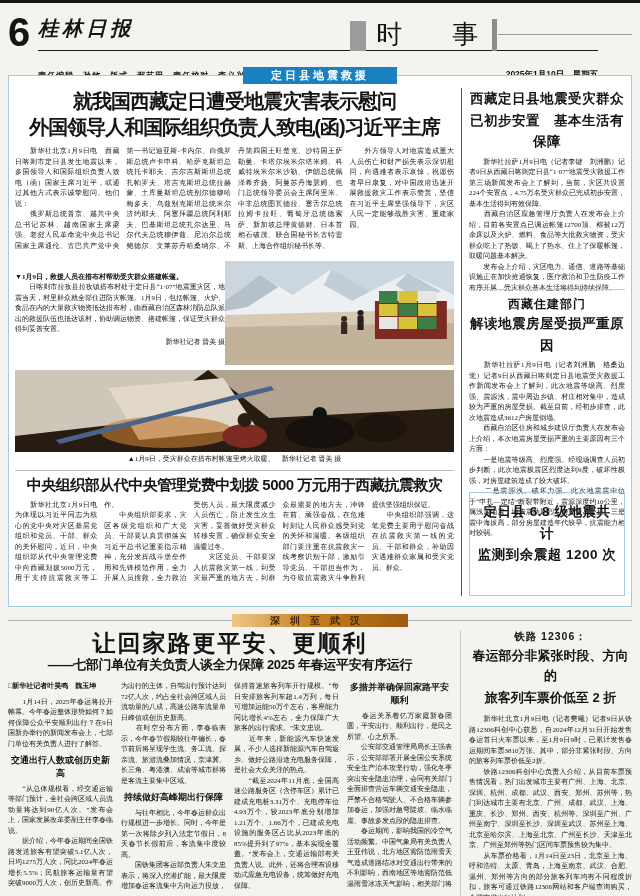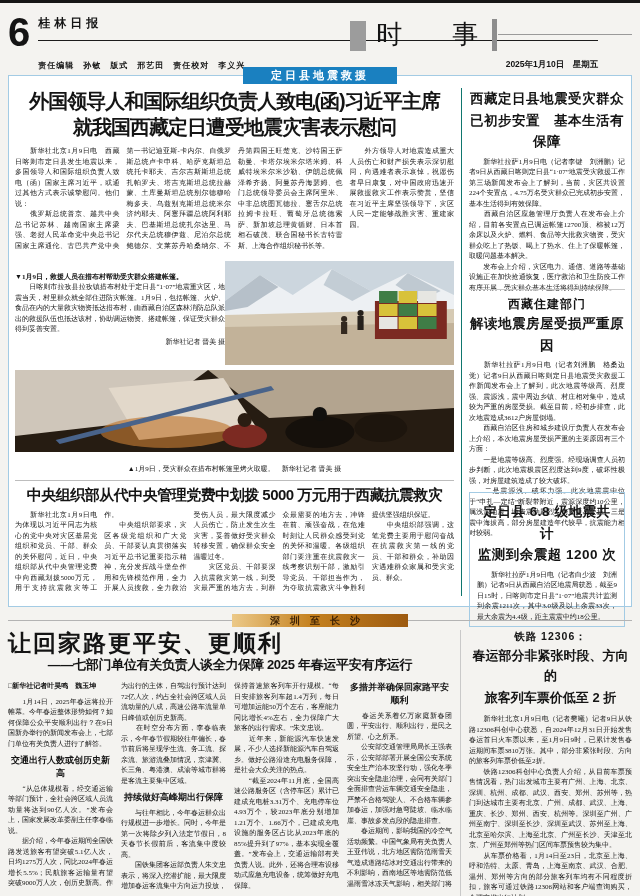--- a/index.html
+++ b/index.html
@@ -5,21 +5,21 @@
   *{margin:0;padding:0;box-sizing:border-box}
   html,body{width:640px;height:896px;overflow:hidden;background:#f4f3f0}
   body{font-family:"Liberation Serif","DejaVu Serif",serif;color:#141414}
   .topstrip{height:3px;background:#161616}
   .page{padding:2px 8px 0}
 
   
   .header{display:flex;align-items:flex-start;height:50px;margin-top:8px}
   .pagenum{font-family:"Liberation Sans",sans-serif;font-weight:900;font-size:40px;line-height:.95}
   .mast{width:300px;margin-left:8px;margin-top:2px}
-  .mast-name{font-family:"Liberation Serif",serif;font-weight:700;font-size:12px;letter-spacing:4px;white-space:nowrap}
+  .mast-name{font-family:"Liberation Serif",serif;font-style:italic;font-weight:700;font-size:20px;letter-spacing:4px;white-space:nowrap}
   .mast-rule{border-top:1.5px solid #1c1c1c;margin-top:8px;display:flex;justify-content:space-between;align-items:center;padding-top:18px;width:560px}
   .credits{font-family:"Liberation Sans",sans-serif;font-weight:700;font-size:8px;letter-spacing:1px;white-space:nowrap}
   .dateline{font-family:"Liberation Sans",sans-serif;font-weight:700;font-size:8.5px;white-space:nowrap}
   .grayblock{width:16px;height:30px;background:#9c9c9c;margin:8px 10px 0 12px;flex:none}
   .section-name{font-family:"Liberation Sans",sans-serif;font-weight:400;font-size:26px;letter-spacing:12px;margin-top:4px;white-space:nowrap}
   .tail{position:relative;flex:1;height:44px}
   .vbar{position:absolute;left:2px;top:6px;width:5px;height:32px;background:#8d8d8d}
   .hline{position:absolute;left:8px;right:0;top:21px;border-top:1px solid #9a9a9a}
 
   
@@ -34,41 +34,41 @@
   .tiny{font-size:7px;line-height:1.5;text-align:justify;white-space:pre-line}
   .main-body{margin-top:6px;columns:4;column-gap:7px;height:110px;overflow:hidden}
   .photo-row{display:flex;margin-top:5px;height:104px}
   .cap-col{width:210px}
   .cap-lead{font-weight:700}
   .cap-credit{text-align:right;white-space:nowrap;margin-top:2px;font-size:7px}
   .photo{background:#dfe3e6;overflow:hidden}
   .photo1{flex:1;height:104px}
   .photo2{margin-top:5px;height:82px}
   .photo svg{display:block;width:100%;height:100%}
-  .cap2{text-align:center;font-size:7px;margin-top:12px}
+  .cap2{text-align:center;font-size:7px;margin-top:2px}
   .left-divider{border-top:1px solid #bdbdbd;margin:6px 0 5px}
   .h2-central{font-family:"Liberation Sans",sans-serif;font-weight:900;font-size:15px;line-height:1.25;text-align:center;letter-spacing:-.5px}
   .central-body{margin-top:5px;columns:5;column-gap:7px;height:86px;overflow:hidden}
 
   .ra-h{font-family:"Liberation Sans",sans-serif;font-weight:900;font-size:13.5px;line-height:1.6;text-align:center;letter-spacing:.5px}
   .ra-kicker{font-family:"Liberation Sans",sans-serif;font-weight:900;font-size:12px;text-align:center;letter-spacing:1px}
   .ra-body{margin-top:4px;overflow:hidden}
   .art-a{height:196px}
   .art-b{height:196px}
   .rsep{border-top:1px solid #c8c8c8;margin:5px 0 6px}
   .quakebox{border:1px solid #a3cbe4;padding:8px 7px 4px;flex:1}
 
   
   .spring{position:relative;border-top:1px solid #b3b3b3;margin-top:13px;padding-top:9px;display:flex;height:288px}
   .banner{position:absolute;top:-7px;left:50%;transform:translateX(-50%);width:176px;height:13px;
           background:linear-gradient(90deg,#ecc988,#c5811f 45%,#9d5a10);color:#3f2304;
           font-family:"Liberation Sans",sans-serif;font-weight:700;font-size:10px;line-height:13px;text-align:center;letter-spacing:10px}
   .spring-left{width:452px;padding-right:8px}
   .spring-right{flex:1;border-left:1px solid #c9c9c9;padding-left:8px}
-  .sp-title{font-family:"Liberation Sans",sans-serif;font-weight:900;font-size:23px;line-height:1.15;text-align:left;letter-spacing:2px}
+  .sp-title{font-family:"Liberation Sans",sans-serif;font-weight:900;font-size:23px;line-height:1.15;text-align:center;letter-spacing:2px}
   .sp-sub{font-family:"Liberation Sans",sans-serif;font-weight:700;font-size:13px;line-height:1.3;text-align:center;margin-top:1px;letter-spacing:-.3px}
   .sp-cols{margin-top:7px;columns:4;column-gap:8px;height:214px;overflow:hidden;font-size:7px;line-height:1.5;text-align:justify}
   .sp-cols p{white-space:pre-line}
   .byline{font-weight:700;margin-bottom:5px}
   .subhead{font-family:"Liberation Sans",sans-serif;font-weight:700;font-size:9px;line-height:1.4;text-align:center;margin:5px 0 4px;break-inside:avoid}
   .rail-kicker{font-family:"Liberation Sans",sans-serif;font-weight:900;font-size:10.5px;text-align:center;letter-spacing:1px}
   .rail-h{font-family:"Liberation Sans",sans-serif;font-weight:900;font-size:13px;line-height:1.55;text-align:center;margin-top:2px}
   .rail-body{margin-top:6px;height:214px;overflow:hidden}
 </style>
 </head>
@@ -91,22 +91,22 @@
     <div class="tail">
       <div class="vbar"></div>
       <div class="hline"></div>
     </div>
   </div>
 
   <div class="bigbox">
     <div class="badge">定日县地震救援</div>
 
     <div class="left-region">
+      <div class="h1">就我国西藏定日遭受地震灾害表示慰问</div>
       <div class="h1">外国领导人和国际组织负责人致电(函)习近平主席</div>
-      <div class="h1">就我国西藏定日遭受地震灾害表示慰问</div>
       <div class="tiny main-body">　　新华社北京1月9日电　西藏日喀则市定日县发生地震以来，多国领导人和国际组织负责人致电（函）国家主席习近平，或通过其他方式表示诚挚慰问。他们说：
 　　俄罗斯总统普京、越共中央总书记苏林、越南国家主席梁强、老挝人民革命党中央总书记国家主席通伦、古巴共产党中央第一书记迪亚斯-卡内尔、白俄罗斯总统卢卡申科、哈萨克斯坦总统托卡耶夫、吉尔吉斯斯坦总统扎帕罗夫、塔吉克斯坦总统拉赫蒙、土库曼斯坦总统别尔德穆哈梅多夫、乌兹别克斯坦总统米尔济约耶夫、阿塞拜疆总统阿利耶夫、巴基斯坦总统扎尔达里、马尔代夫总统穆伊兹、尼泊尔总统鲍德尔、文莱苏丹哈桑纳尔、不丹第四国王旺楚克、沙特国王萨勒曼、卡塔尔埃米尔塔米姆、科威特埃米尔米沙勒、伊朗总统佩泽希齐扬、阿曼苏丹海瑟姆、也门总统领导委员会主席阿里米、中非总统图瓦德拉、塞舌尔总统拉姆卡拉旺、葡萄牙总统德索萨、新加坡总理黄循财、日本首相石破茂、联合国秘书长古特雷斯、上海合作组织秘书长等。
 　　外方领导人对地震造成重大人员伤亡和财产损失表示深切慰问，向遇难者表示哀悼，祝愿伤者早日康复，对中国政府迅速开展救援救灾工作表示赞赏，坚信在习近平主席坚强领导下，灾区人民一定能够战胜灾害、重建家园。</div>
 
       <div class="photo-row">
         <div class="cap-col tiny">
           <span class="cap-lead">▼1月9日，救援人员在措布村帮助受灾群众搭建帐篷。</span>
           <span>　　日喀则市拉孜县拉孜镇措布村处于定日县“1·07”地震重灾区，地震当天，村里群众就全部住进防灾帐篷。1月9日，包括帐篷、火炉、食品在内的大量救灾物资抵达措布村，由西藏自治区森林消防总队派出的救援队伍也抵达该村，协助调运物资、搭建帐篷，保证受灾群众得到妥善安置。</span>
           <div class="cap-credit">新华社记者 晋美 摄</div>
         </div>
@@ -175,27 +175,26 @@
         <div class="ra-kicker">西藏住建部门</div>
         <div class="ra-h">解读地震房屋受损严重原因</div>
         <div class="tiny ra-body">　　新华社拉萨1月9日电（记者刘洲鹏　格桑边觉）记者9日从西藏日喀则定日县地震受灾救援工作新闻发布会上了解到，此次地震等级高、烈度强、震源浅，震中周边乡镇、村庄相对集中，造成较为严重的房屋受损。截至目前，经初步排查，此次地震造成3612户房屋倒塌。
 　　西藏自治区住房和城乡建设厅负责人在发布会上介绍，本次地震房屋受损严重的主要原因有三个方面：
 　　一是地震等级高、烈度强。经现场调查人员初步判断，此次地震极震区烈度达到9度，破坏性极强，对房屋建筑造成了较大破坏。
 　　二是震源浅、破坏力强。此次地震震中位于“申扎—定结”断裂带附近，震源深度约10公里，属浅源地震，地表震动剧烈，房屋更易受损。三是震中海拔高，部分房屋建造年代较早，抗震能力相对较弱。</div>
       </div>
       <div class="quakebox">
         <div class="ra-h">定日县 6.8 级地震共计</div>
         <div class="ra-h">监测到余震超 1200 次</div>
-        <div class="tiny ra-body">　　新华社拉萨1月9日电（记者白少波　刘洲鹏）记者9日从西藏自治区地震局获悉，截至9日15时，日喀则市定日县“1·07”地震共计监测到余震1211次，其中3.0级及以上余震33次，最大余震为4.4级，距主震震中约18公里。</div>
       </div>
     </div>
   </div>
 
   <div class="spring">
-    <div class="banner">深圳至长沙</div>
+    <div class="banner">深圳至武汉</div>
 
     <div class="spring-left">
       <div class="sp-title">让回家路更平安、更顺利</div>
       <div class="sp-sub">——七部门单位有关负责人谈全力保障 2025 年春运平安有序运行</div>
       <div class="sp-cols">
         <p class="byline">□新华社记者叶昊鸣　魏玉坤</p>
         <p>　　1月14日，2025年春运将拉开帷幕。今年春运整体形势如何？如何保障公众平安顺利出行？在9日国新办举行的新闻发布会上，七部门单位有关负责人进行了解答。</p>
         <p class="subhead">交通出行人数或创历史新高</p>
         <p>　　“从总体规模看，经交通运输等部门预计，全社会跨区域人员流动量将达到90亿人次。”发布会上，国家发展改革委副主任李春临说。
 　　据介绍，今年春运期间全国铁路发送旅客有望突破5.1亿人次，日均1275万人次，同比2024年春运增长5.5%；民航旅客运输量有望突破9000万人次，创历史新高。作为出行的主体，自驾出行预计达到72亿人次，约占全社会跨区域人员流动量的八成，高速公路车流量单日峰值或创历史新高。

